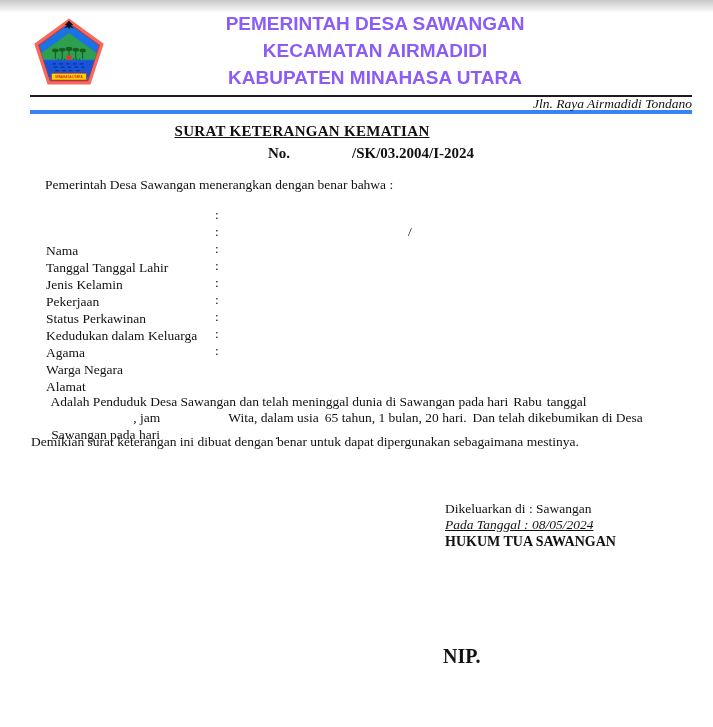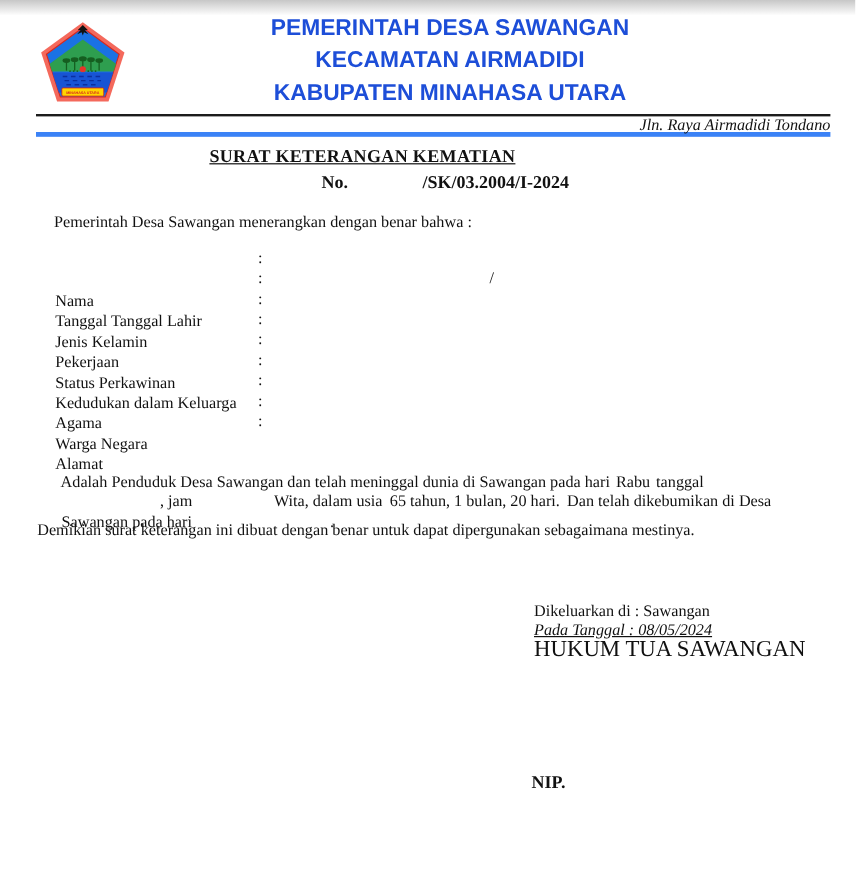--- a/index.html
+++ b/index.html
@@ -14,21 +14,21 @@
   .top-shade {
     position:absolute; top:0; left:0; right:0; height:13px;
     background:linear-gradient(#c7c7c7, #ffffff);
   }
   .logo { position:absolute; left:31px; top:15px; width:76px; height:74px; }
   .org-block {
     position:absolute; left:130px; top:10px; width:490px;
     text-align:center;
     font-family:"Liberation Sans", sans-serif;
     font-weight:bold; font-size:19px; line-height:27px;
-    color:#1d4ed8;
+    color:#8b5cf6;
   }
   .address-band {
     position:absolute; left:30px; top:95px; width:662px; height:13px;
     border-top:2px solid #1c1c1c; border-bottom:4px solid #3b82f6;
     text-align:right;
     font-style:italic; font-size:13.5px; line-height:13px;
   }
   .title-line {
     position:absolute; left:0; top:123px; width:604px;
     text-align:center; font-weight:bold; font-size:15px;
@@ -44,22 +44,22 @@
   .field-colon { width:10px; flex:none; }
   .field-value { white-space:pre; }
   .sep-slash { display:inline-block; margin-left:183px; }
   .para { position:absolute; left:31px; top:377px; width:675px; font-size:13.5px; }
   .para-line { height:16.5px; line-height:16.5px; white-space:pre; }
   .gap { display:inline-block; height:1px; }
   .g82 { width:82px; } .g68 { width:68px; } .g6 { width:6px; } .g5 { width:5px; } .g115 { width:115px; }
   .closing { position:absolute; left:31px; top:434px; font-size:13.5px; }
   .signature { position:absolute; left:445px; top:501px; font-size:13.5px; line-height:16px; }
   .sig-date { text-decoration:underline;font-style:italic; }
-  .sig-title { font-weight:normal; font-size:19px; line-height:17px; }
-  .nip { position:absolute; left:443px; top:645px; font-weight:bold; font-size:15px; }
+  .sig-title { font-weight:bold; font-size:14px; line-height:17px; }
+  .nip { position:absolute; left:443px; top:645px; font-weight:bold; font-size:20px; }
 </style>
 </head>
 <body>
 
 <div class="page">
   <div class="top-shade"></div>
 
   <svg class="logo" viewBox="0 0 100 96">
     <defs>
       <clipPath id="pent-clip">

